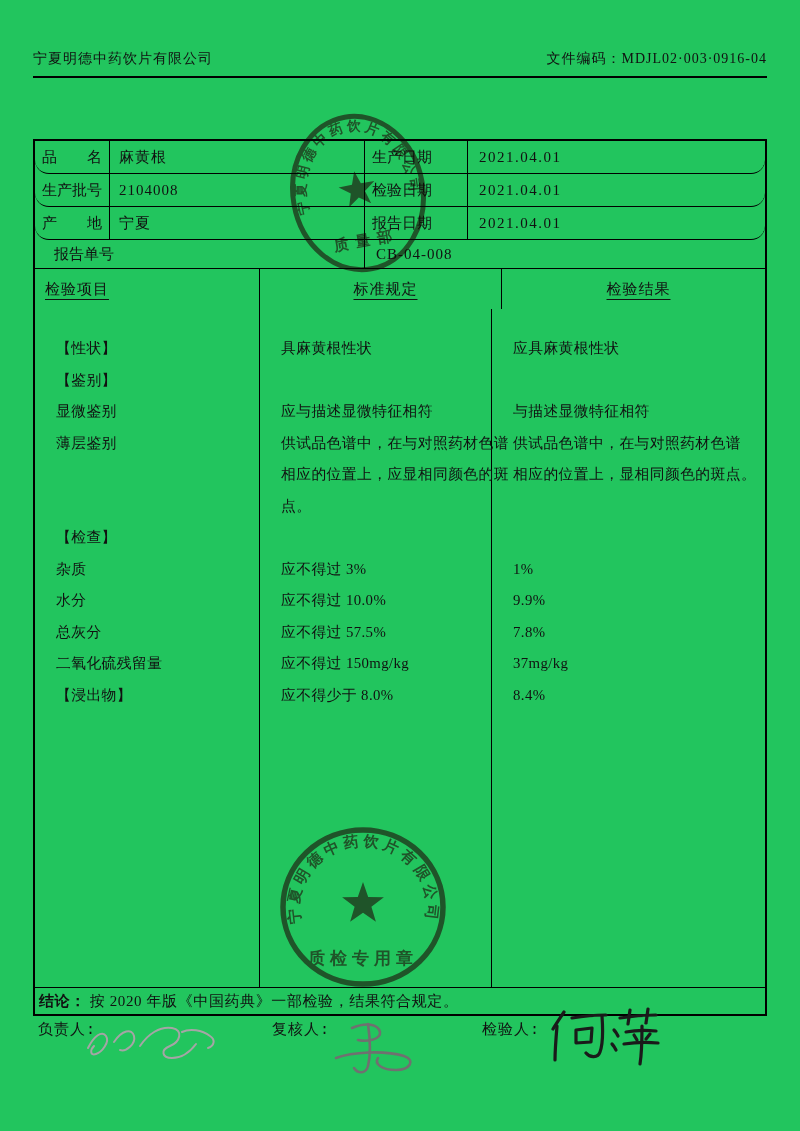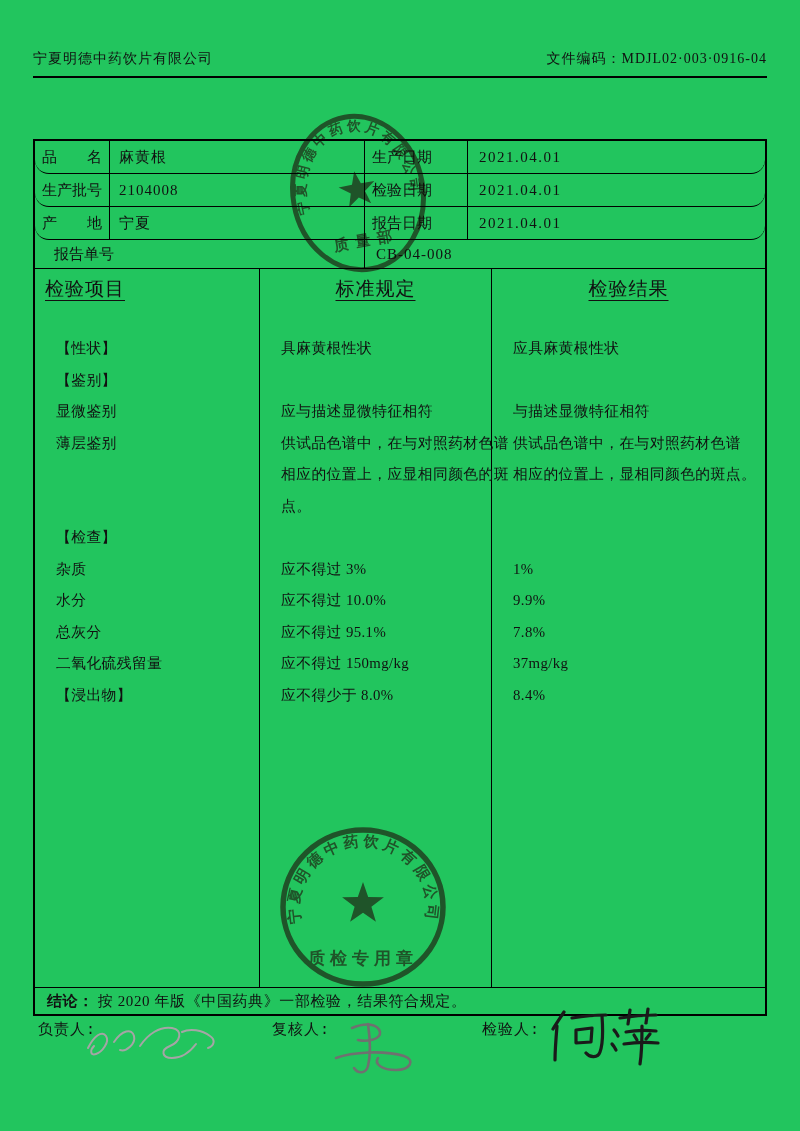--- a/index.html
+++ b/index.html
@@ -23,32 +23,32 @@
   .info-row .val2 { letter-spacing:1.5px; padding-left:11px; }
   .report-row { display:grid; grid-template-columns:330px 1fr; height:29px; border-bottom:1px solid #000; }
   .report-row > div { display:flex; align-items:center; padding-left:19px; font-size:15px; }
   .report-row > div:nth-child(1) { border-right:1px solid #000; }
   .report-row .val { letter-spacing:1px; padding-left:11px; }
 
   
   .results { height:718px; display:flex; flex-direction:column; }
   .r-grid { display:grid; grid-template-columns:225px 232px 1fr; }
   .r-grid > div:nth-child(1), .r-grid > div:nth-child(2) { border-right:1px solid #000; }
-  .r-header { height:40px; font-size:19px; }
+  .r-header { height:40px; font-size:15px;gap:10px; }
   .r-header > div { display:flex; align-items:center; }
   .r-header > div:nth-child(1) { padding-left:10px; }
   .r-header > div:nth-child(2), .r-header > div:nth-child(3) { justify-content:center; }
   .r-header span { text-decoration:underline; text-underline-offset:5px; letter-spacing:1px; }
   .r-spacer { height:24px; }
   .r-line { height:31.5px; }
   .r-line > div { line-height:31.5px; font-size:14.8px; letter-spacing:0.4px; white-space:nowrap; padding-left:21px; overflow:visible; }
   .r-fill { flex:1; }
 
   .concl { border-top:1px solid #000; height:27px; display:flex; align-items:center;
-           padding-left:12px; font-size:15px; letter-spacing:0.6px; }
+           padding-left:4px; font-size:15px; letter-spacing:0.6px; }
   .concl .b { font-weight:bold; margin-right:4px; }
 
   
   .sig-label { position:absolute; top:1020px; font-size:15px; letter-spacing:1px;font-family:Liberation Mono, monospace; }
   .sig-label.l1 { left:38px; } .sig-label.l2 { left:272px; } .sig-label.l3 { left:482px; }
   .sig-svg { position:absolute; }
   .sig1 { left:78px;  top:1012px; }
   .sig2 { left:322px; top:1016px; }
   .sig3 { left:542px; top:1006px; }
   .sr-only { position:absolute; width:1px; height:1px; overflow:hidden; clip:rect(0 0 0 0); }
@@ -169,21 +169,21 @@
           </div>
 
           <div class="r-grid r-line">
             <div>水分</div>
             <div>应不得过 10.0%</div>
             <div>9.9%</div>
           </div>
 
           <div class="r-grid r-line">
             <div>总灰分</div>
-            <div>应不得过 95.1%</div>
+            <div>应不得过 57.5%</div>
             <div>7.8%</div>
           </div>
 
           <div class="r-grid r-line">
             <div>二氧化硫残留量</div>
             <div>应不得过 150mg/kg</div>
             <div>37mg/kg</div>
           </div>
 
           <div class="r-grid r-line">

